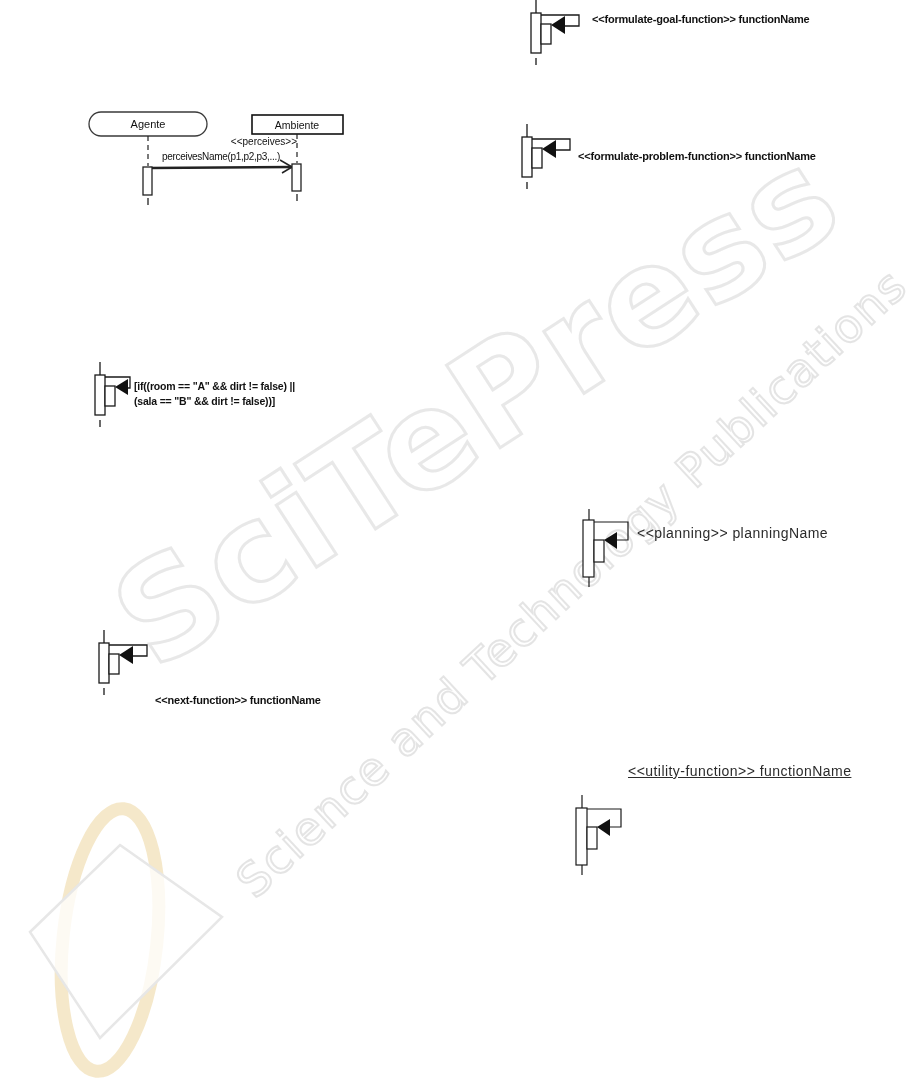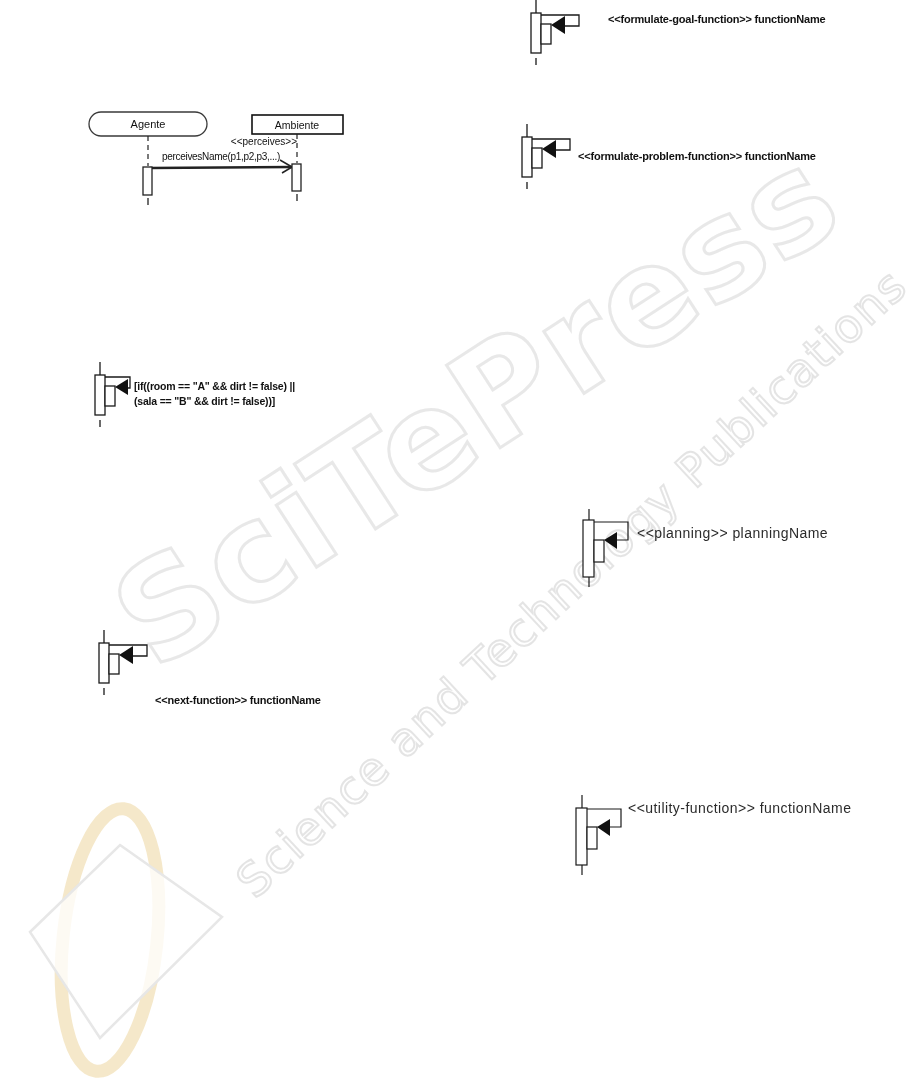--- a/index.html
+++ b/index.html
@@ -67,21 +67,21 @@
 <svg class="icon" style="left:518px;top:0px;" width="66" height="66" viewBox="0 0 66 66">
   <g stroke="#1a1a1a" stroke-width="1.3" fill="none">
     <line x1="18" y1="0" x2="18" y2="13"></line>
     <path d="M 23,15 H 61 V 26 H 40"></path>
     <rect x="13" y="13" width="10" height="40" fill="#fff"></rect>
     <rect x="23" y="24" width="10" height="20" fill="#fff"></rect>
     <polygon points="33,25 47,16 47,34" fill="#111" stroke="none"></polygon>
     <line x1="18" y1="58" x2="18" y2="65"></line>
   </g>
 </svg>
-<div class="frag-label" style="left:592px;top:19px;margin-left:16px;">&lt;&lt;formulate-goal-function&gt;&gt; functionName</div>
+<div class="frag-label" style="left:592px;top:19px;">&lt;&lt;formulate-goal-function&gt;&gt; functionName</div>
 
 <svg class="icon" style="left:509px;top:124px;" width="66" height="66" viewBox="0 0 66 66">
   <g stroke="#1a1a1a" stroke-width="1.3" fill="none">
     <line x1="18" y1="0" x2="18" y2="13"></line>
     <path d="M 23,15 H 61 V 26 H 40"></path>
     <rect x="13" y="13" width="10" height="40" fill="#fff"></rect>
     <rect x="23" y="24" width="10" height="20" fill="#fff"></rect>
     <polygon points="33,25 47,16 47,34" fill="#111" stroke="none"></polygon>
     <line x1="18" y1="58" x2="18" y2="65"></line>
   </g>
@@ -130,13 +130,13 @@
 <svg class="icon" style="left:574px;top:795px;" width="60" height="82" viewBox="0 0 60 82">
   <g stroke="#1a1a1a" stroke-width="1.2" fill="none">
     <line x1="8" y1="0" x2="8" y2="13"></line>
     <path d="M 13,14 H 47 V 32 H 34"></path>
     <rect x="2" y="13" width="11" height="57" fill="#fff"></rect>
     <rect x="13" y="32" width="10" height="22" fill="#fff"></rect>
     <polygon points="23,32 36,24 36,41" fill="#111" stroke="none"></polygon>
     <line x1="8" y1="70" x2="8" y2="80"></line>
   </g>
 </svg>
-<div class="frag-label thin" style="left:628px;top:808px;">&lt;&lt;utility-function&gt;&gt; functionName</div>
+<div class="frag-label thin" style="left:628px;top:771px;text-decoration:underline;">&lt;&lt;utility-function&gt;&gt; functionName</div>
 
 </body></html>

